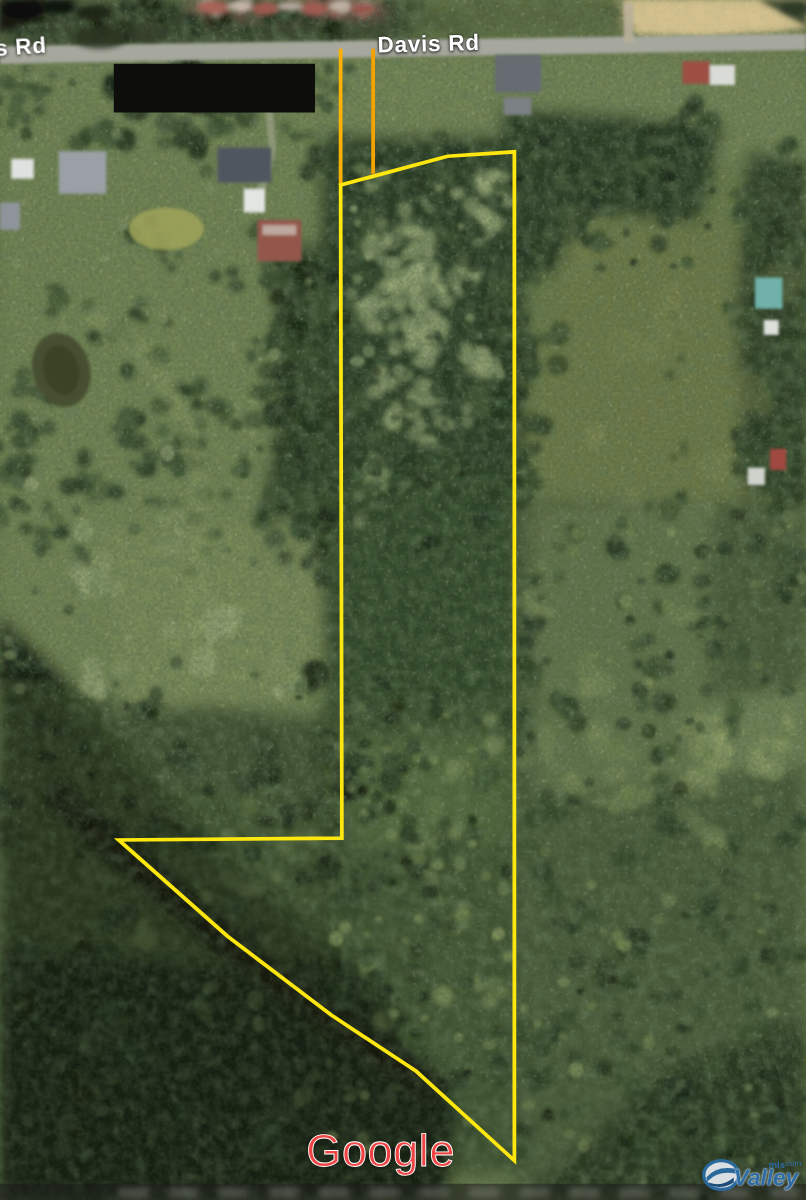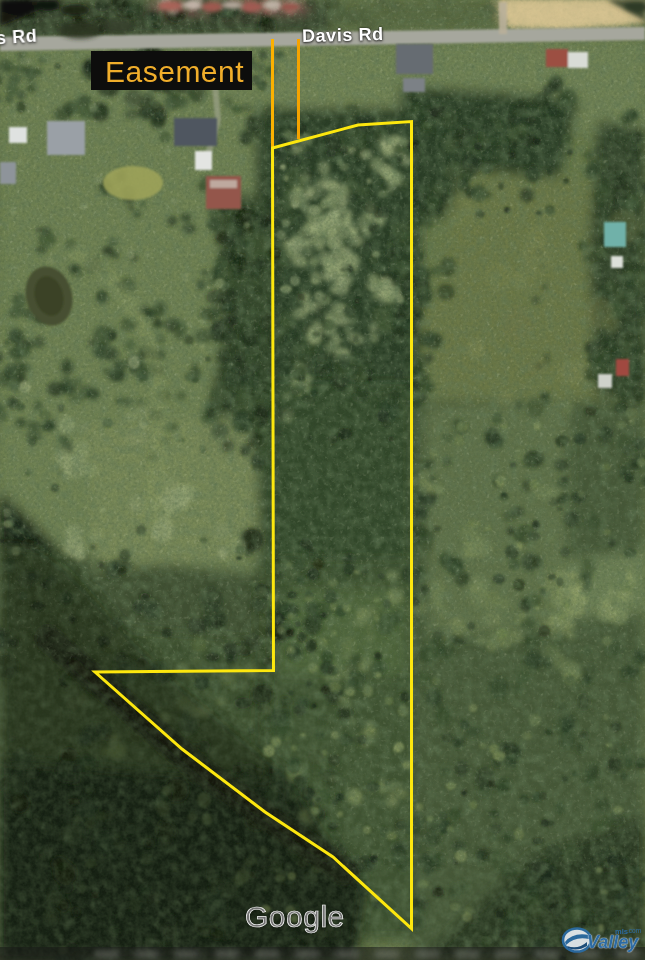--- a/index.html
+++ b/index.html
@@ -2284,27 +2284,26 @@
 </g>
 
 <line x1="272.5" y1="39" x2="272.5" y2="148" stroke="#fcb100" stroke-width="3"></line>
 
 <line x1="298.5" y1="39" x2="298.5" y2="139" stroke="#f5a300" stroke-width="3"></line>
 
 <polygon points="272.5,148 358,125 411.5,121.5 411.5,928.5 333,857 265,812 182,749 95,672 273.5,670.5" fill="none" stroke="#fde70e" stroke-width="3" stroke-linejoin="miter"></polygon>
 </svg>
 
 <div style="position:absolute;left:91px;top:51px;width:161px;height:39px;background:#0d0d0c;"></div>
-<div style="position:absolute;left:105px;top:55px;font-size:30px;color:#f0ae2b;letter-spacing:0.5px;">Easement</div>
 
 <div style="position:absolute;left:302px;top:25px;font-size:18px;font-weight:bold;letter-spacing:0.6px;color:#fff;text-shadow:0 1px 3px rgba(0,0,0,0.85),0 0 2px rgba(0,0,0,0.6);transform:rotate(-1.5deg);">Davis Rd</div>
 
 <div style="position:absolute;left:-4px;top:27px;font-size:18px;font-weight:bold;letter-spacing:0.6px;color:#fff;text-shadow:0 1px 3px rgba(0,0,0,0.85);transform:rotate(-4deg);">s Rd</div>
 
-<div style="position:absolute;left:245px;top:900px;font-size:30px;color:#737373;letter-spacing:0.5px;-webkit-text-stroke:0.7px #fff;text-shadow:0 1px 3px rgba(0,0,0,0.35);">Google</div>
+<div style="position:absolute;left:245px;top:900px;font-size:36px;color:#ef4444;letter-spacing:0.5px;-webkit-text-stroke:0.7px #fff;text-shadow:0 1px 3px rgba(0,0,0,0.35);">Google</div>
 
 <div style="position:absolute;left:0;top:947px;width:645px;height:13px;background:rgba(25,27,23,0.6);"></div>
 <div style="position:absolute;left:95px;top:950px;width:545px;height:8px;background:repeating-linear-gradient(90deg,rgba(185,185,180,0.3) 0 24px,rgba(90,95,85,0.04) 24px 40px);filter:blur(3px);"></div>
 
 <svg style="position:absolute;left:558px;top:923px;opacity:0.92;" width="87" height="36" viewBox="0 0 87 36">
 <ellipse cx="19" cy="17" rx="14" ry="11.5" fill="#e8edf2" stroke="#2b6da7" stroke-width="2.6"></ellipse>
 <path d="M7,19 Q15,9 31,12 L31,16 Q17,13 8,22 Z" fill="#2b6da7"></path>
 <path d="M9,23 Q20,27 29,19 L29,23 Q19,29 10,25 Z" fill="#1c4e7f"></path>
 <text x="29" y="25" font-size="18" font-style="italic" font-weight="bold" fill="#2d6fae" style="text-shadow:0 0 2px #d8e6f2,0 0 1px #fff;">Valley</text>
 <text x="57" y="11" font-size="7.5" font-weight="bold" fill="#2d6fae">mls</text>

